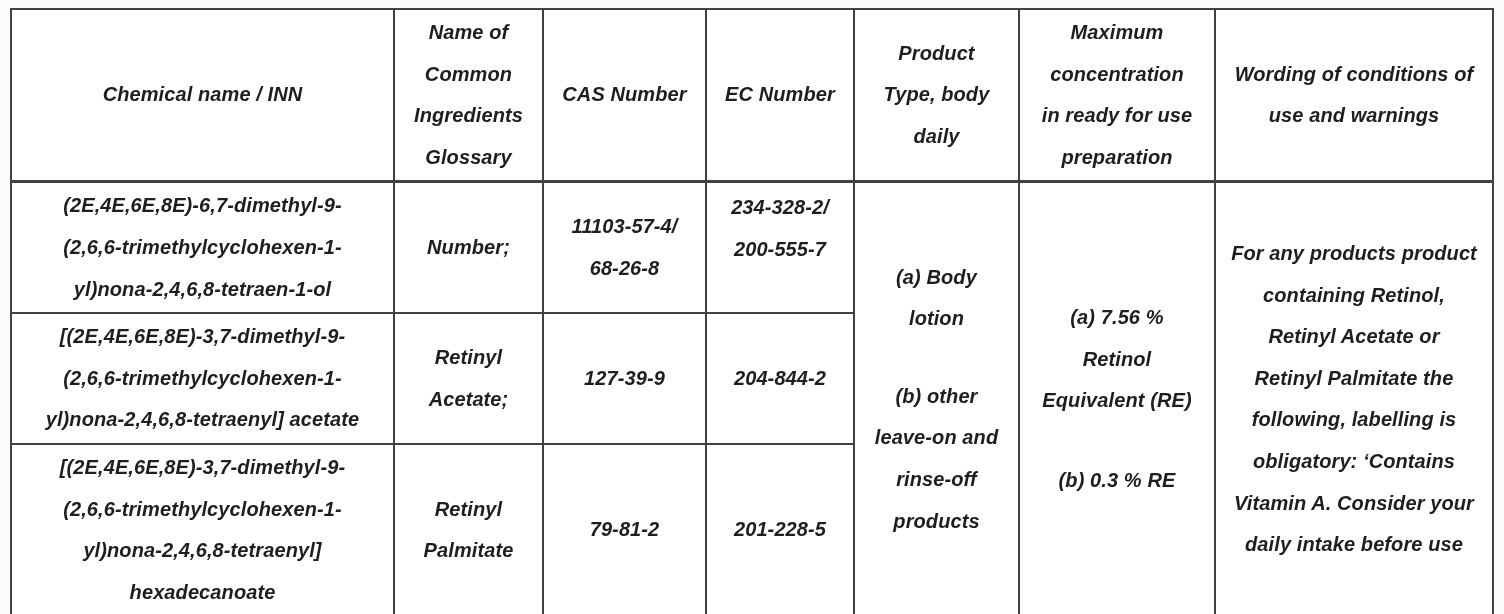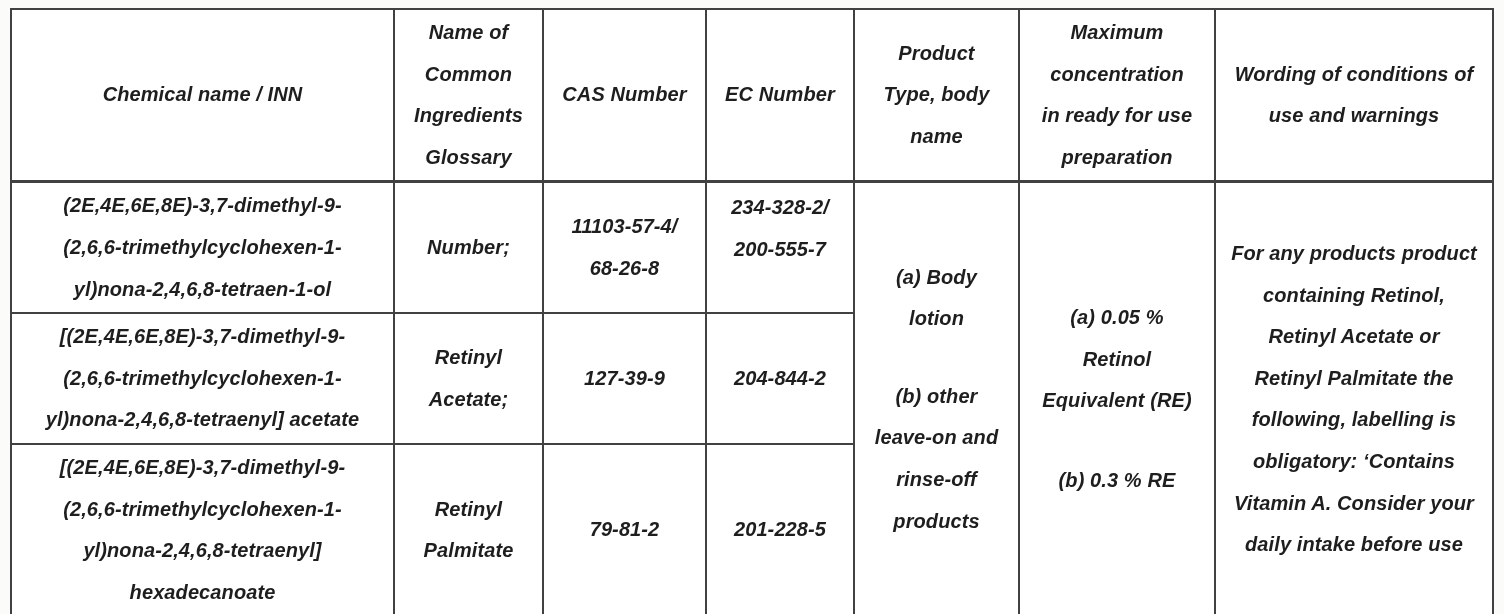--- a/index.html
+++ b/index.html
@@ -70,52 +70,52 @@
     <tr class="header-row">
       <th>Chemical name / INN</th>
       <th>Name of
 Common
 Ingredients
 Glossary</th>
       <th>CAS Number</th>
       <th>EC Number</th>
       <th>Product
 Type, body
-name</th>
+daily</th>
       <th>Maximum
 concentration
 in ready for use
 preparation</th>
       <th>Wording of conditions of
 use and warnings</th>
     </tr>
   </thead>
   <tbody>
     <tr class="body-row-1">
-      <td>(2E,4E,6E,8E)-3,7-dimethyl-9-
+      <td>(2E,4E,6E,8E)-6,7-dimethyl-9-
 (2,6,6-trimethylcyclohexen-1-
 yl)nona-2,4,6,8-tetraen-1-ol</td>
       <td>Number;</td>
       <td>11103-57-4/
 68-26-8</td>
       <td class="align-top">234-328-2/
 200-555-7</td>
       <td rowspan="3">
         <div class="stack gap-product">
           <div>(a) Body
 lotion</div>
           <div>(b) other
 leave-on and
 rinse-off
 products</div>
         </div>
       </td>
       <td rowspan="3">
         <div class="stack gap-conc">
-          <div>(a) 0.05 %
+          <div>(a) 7.56 %
 Retinol
 Equivalent (RE)</div>
           <div>(b) 0.3 % RE</div>
         </div>
       </td>
       <td rowspan="3">
         <div>For any products product
 containing Retinol,
 Retinyl Acetate or
 Retinyl Palmitate the

